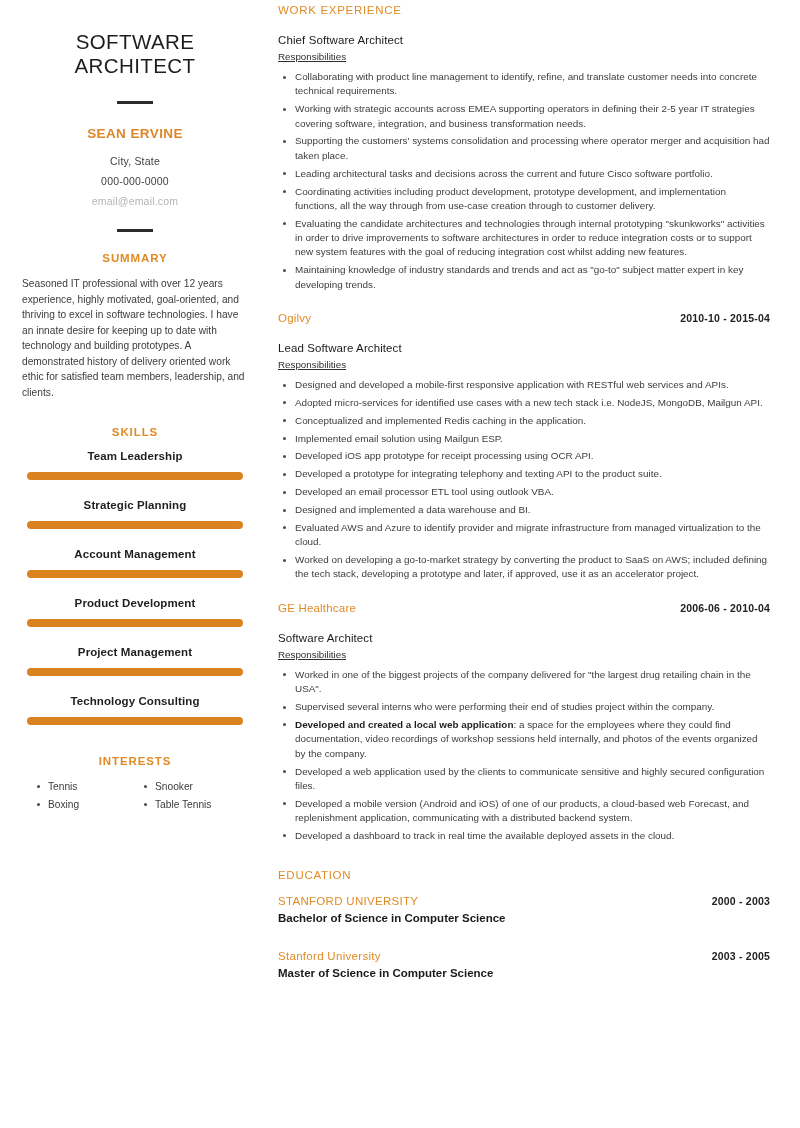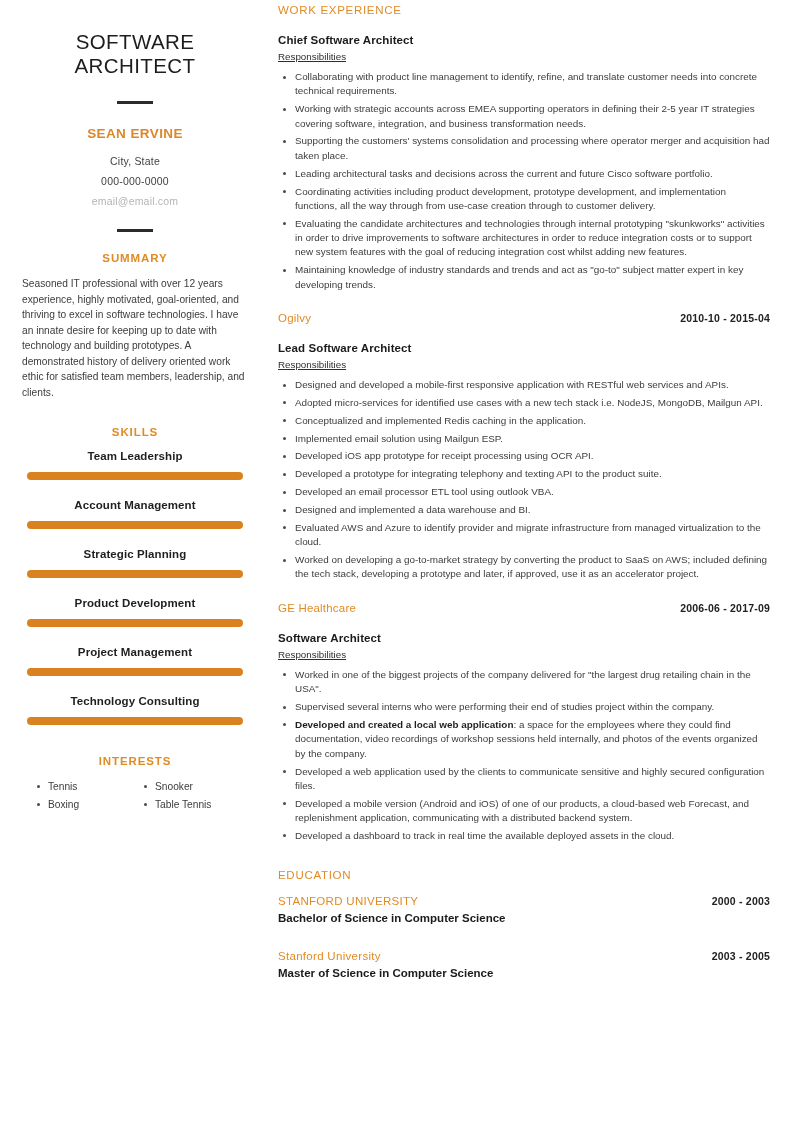--- a/index.html
+++ b/index.html
@@ -149,21 +149,21 @@
   }
   .dates {
     font-size: 10.5px;
     font-weight: 700;
     color: #222222;
     letter-spacing: 0.2px;
     white-space: nowrap;
   }
   .role {
     font-size: 11.5px;
-    font-weight: 700;
+    font-weight: 400;
     color: #1b1b1b;
     margin-top: 18px;
     letter-spacing: 0.1px;
   }
   .resp-label {
     font-size: 9.8px;
     color: #2e2e2e;
     text-decoration: underline;
     margin-top: 5px;
     margin-bottom: 8px;
@@ -231,27 +231,27 @@
     <div class="skills-block">
       <div class="side-heading">SKILLS</div>
       <div id="skills-list">
           <div class="skill">
             <div class="skill-name">Team Leadership</div>
             <div class="skill-bar-track">
               <div class="skill-bar-fill" style="width: 100%; background: rgb(217, 130, 31);"></div>
             </div>
           </div>
           <div class="skill">
+            <div class="skill-name">Strategic Planning</div>
+            <div class="skill-bar-track">
+              <div class="skill-bar-fill" style="width: 100%; background: rgb(217, 130, 31);"></div>
+            </div>
+          </div>
+          <div class="skill">
             <div class="skill-name">Account Management</div>
-            <div class="skill-bar-track">
-              <div class="skill-bar-fill" style="width: 100%; background: rgb(217, 130, 31);"></div>
-            </div>
-          </div>
-          <div class="skill">
-            <div class="skill-name">Strategic Planning</div>
             <div class="skill-bar-track">
               <div class="skill-bar-fill" style="width: 100%; background: rgb(217, 130, 31);"></div>
             </div>
           </div>
           <div class="skill">
             <div class="skill-name">Product Development</div>
             <div class="skill-bar-track">
               <div class="skill-bar-fill" style="width: 100%; background: rgb(217, 130, 31);"></div>
             </div>
           </div>
@@ -310,21 +310,21 @@
             <li>Implemented email solution using Mailgun ESP.</li>
             <li>Developed iOS app prototype for receipt processing using OCR API.</li>
             <li>Developed a prototype for integrating telephony and texting API to the product suite.</li>
             <li>Developed an email processor ETL tool using outlook VBA.</li>
             <li>Designed and implemented a data warehouse and BI.</li>
             <li>Evaluated AWS and Azure to identify provider and migrate infrastructure from managed virtualization to the cloud.</li>
             <li>Worked on developing a go-to-market strategy by converting the product to SaaS on AWS; included defining the tech stack, developing a prototype and later, if approved, use it as an accelerator project.</li>
           </ul></div>
         <div class="entry"><div class="entry-head">
             <div class="org">GE Healthcare</div>
-            <div class="dates">2006-06 - 2017-09</div>
+            <div class="dates">2006-06 - 2010-04</div>
           </div><div class="role">Software Architect</div><div class="resp-label">Responsibilities</div><ul class="bullets">
             <li>Worked in one of the biggest projects of the company delivered for "the largest drug retailing chain in the USA".</li>
             <li>Supervised several interns who were performing their end of studies project within the company.</li>
             <li><b>Developed and created a local web application</b>: a space for the employees where they could find documentation, video recordings of workshop sessions held internally, and photos of the events organized by the company.</li>
             <li>Developed a web application used by the clients to communicate sensitive and highly secured configuration files.</li>
             <li>Developed a mobile version (Android and iOS) of one of our products, a cloud-based web Forecast, and replenishment application, communicating with a distributed backend system.</li>
             <li>Developed a dashboard to track in real time the available deployed assets in the cloud.</li>
           </ul></div>
       </div>
 

